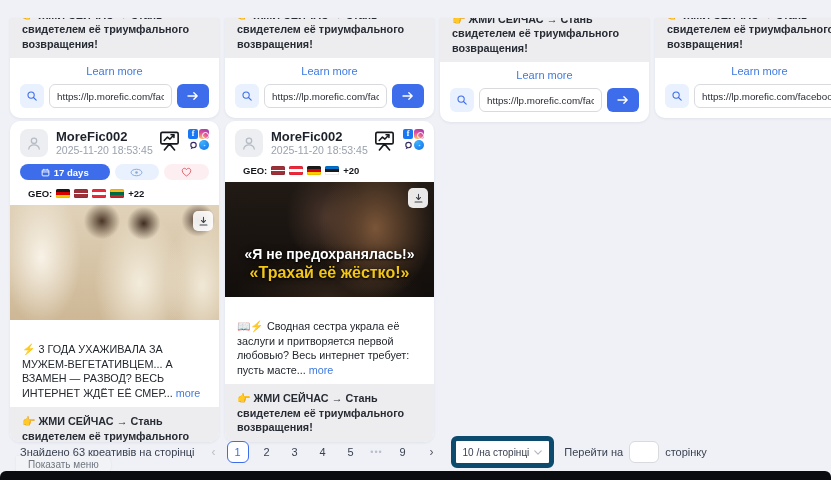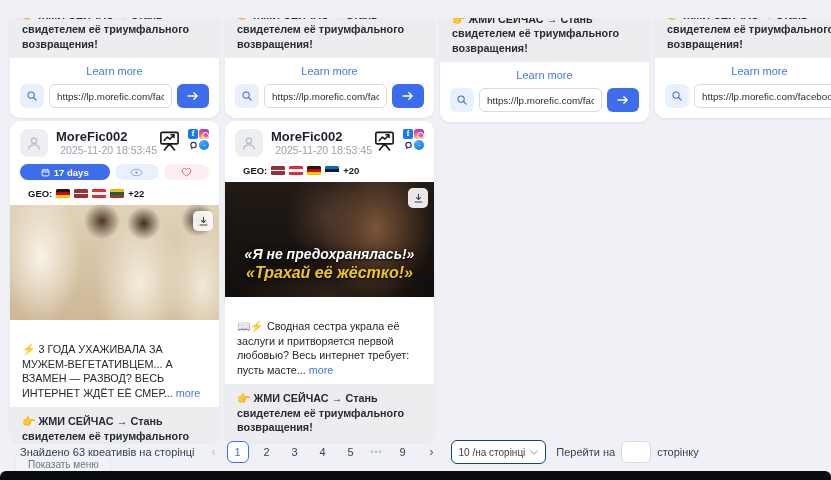--- a/index.html
+++ b/index.html
@@ -33,21 +33,21 @@
   .search-btn { width: 24px; height: 24px; background: #e8f1fd; border-radius: 6px; }
   .url-input { flex: 1; min-width: 0; height: 24px; border: 1px solid #d8dade; border-radius: 6px;
     padding: 0 7px; font-size: 9.8px; color: #2a2e35; background: #fff; font-family: "Liberation Sans", sans-serif; }
   .go-btn { width: 32px; height: 24px; background: #3d6deb; border-radius: 6px; }
 
   .card-header { display: flex; padding: 8px 10px 0; }
   .avatar { width: 28px; height: 28px; border-radius: 8px; background: #eceef1;
     display: flex; align-items: center; justify-content: center; margin-right: 8px; flex: none; }
   .id-block { flex: 1; min-width: 0; }
   .acc-name { font-size: 13px; font-weight: bold; color: #1c212a; line-height: 15px; }
-  .timestamp { font-size: 10.5px; color: #9aa2ad; line-height: 13px; text-align: right; }
+  .timestamp { font-size: 10.5px; color: #9aa2ad; line-height: 13px; }
   .header-icons { display: flex; align-items: flex-start; gap: 6px; }
   .socials { display: grid; grid-template-columns: 10px 10px; gap: 1px; }
   .soc { width: 10px; height: 10px; display: flex; align-items: center; justify-content: center; }
   .soc-fb { background: #1877f2; border-radius: 2px; color: #fff; font-size: 8px; font-weight: bold;
     font-family: "Liberation Serif", serif; line-height: 10px; }
   .soc-ig { background: radial-gradient(circle at 25% 110%, #fdc468 10%, #e0509b 55%, #9b36b7 95%);
     border-radius: 3px; position: relative; }
   .soc-ig::after { content: ""; position: absolute; left: 2.5px; top: 2.5px; width: 5px; height: 5px;
     border: 1px solid #fff; border-radius: 50%; }
   .soc-chat { background: #fff; border-radius: 50%; }
@@ -80,21 +80,20 @@
       radial-gradient(60px 95px at 62% 68%, #f3ecdc 0%, rgba(243,236,220,0) 75%),
       radial-gradient(50px 90px at 92% 70%, #f0e8d6 0%, rgba(240,232,214,0) 75%),
       linear-gradient(180deg, #e0d2b9, #cdb795);
   }
   .img2 {
     background:
       radial-gradient(80px 100px at 72% 40%, #7a5538 0%, rgba(122,85,56,0) 72%),
       radial-gradient(55px 70px at 48% 30%, #47332a 0%, rgba(71,51,42,0) 70%),
       radial-gradient(120px 60px at 50% 100%, #2e2219 0%, rgba(46,34,25,0) 80%),
       linear-gradient(180deg, #211a15, #120e0b);
-    font-style: italic;
   }
   .img-download { position: absolute; top: 6px; right: 6px; width: 20px; height: 20px;
     background: rgba(255,255,255,.9); border: none; border-radius: 5px;
     display: flex; align-items: center; justify-content: center; cursor: pointer; }
   .overlay-text { position: absolute; left: 0; right: 0; bottom: 14px; text-align: center; }
   .overlay-line1 { font-size: 14px; font-weight: bold; color: #ffffff;
     text-shadow: 0 1px 2px rgba(0,0,0,.95), 0 0 6px rgba(0,0,0,.6); line-height: 18px; }
   .overlay-line2 { font-size: 16px; font-weight: bold; color: #f2c618;
     text-shadow: 0 1px 2px rgba(0,0,0,.95), 0 0 6px rgba(0,0,0,.6); line-height: 20px; }
 
@@ -105,21 +104,21 @@
   
   #pagination { position: absolute; left: 0; top: 438px; width: 831px; height: 28px;
     display: flex; align-items: center; font-size: 11px; color: #3a4150; }
   #found-text { margin-left: 20px; }
   .pg-arrow { color: #b9bec8; margin-left: 12px; width: 14px; text-align: center; cursor: pointer; font-size: 12px; }
   .pg-next { color: #555c68; }
   .pg-page { width: 20px; text-align: center; cursor: pointer; margin-left: 8px; }
   .pg-active { width: 22px; height: 22px; line-height: 20px; border: 1px solid #3d6deb; border-radius: 6px;
     background: #fff; color: #3d6deb; margin-left: 6px; }
   .pg-ellipsis { color: #b9bec8; margin-left: 8px; letter-spacing: 1px; font-size: 9px; width: 16px; text-align: center; }
-  #per-page-select { margin-left: 12px; height: 24px; border: 1px solid #0c4a6e; border-radius: 6px;
+  #per-page-select { margin-left: 12px; height: 24px; border: 5px solid #0c4a6e; border-radius: 6px;
     background: #fff; display: flex; align-items: center; gap: 5px; padding: 11px 7px;
     font-size: 10px; color: #3a4150; cursor: pointer; }
   #goto-label { margin-left: 10px; }
   #goto-input { margin-left: 6px; width: 30px; height: 22px; border: 1px solid #d8dade; border-radius: 6px;
     background: #fff; padding: 0 4px; font-size: 11px; }
   #goto-suffix { margin-left: 6px; }
 
   #show-menu { position: absolute; left: 16px; top: 456px; background: #f2f3f6; color: #6f7680;
     font-size: 10px; padding: 3px 12px 4px; border-radius: 0 7px 7px 0; cursor: pointer;
     box-shadow: 0 0 2px rgba(0,0,0,.08); }

